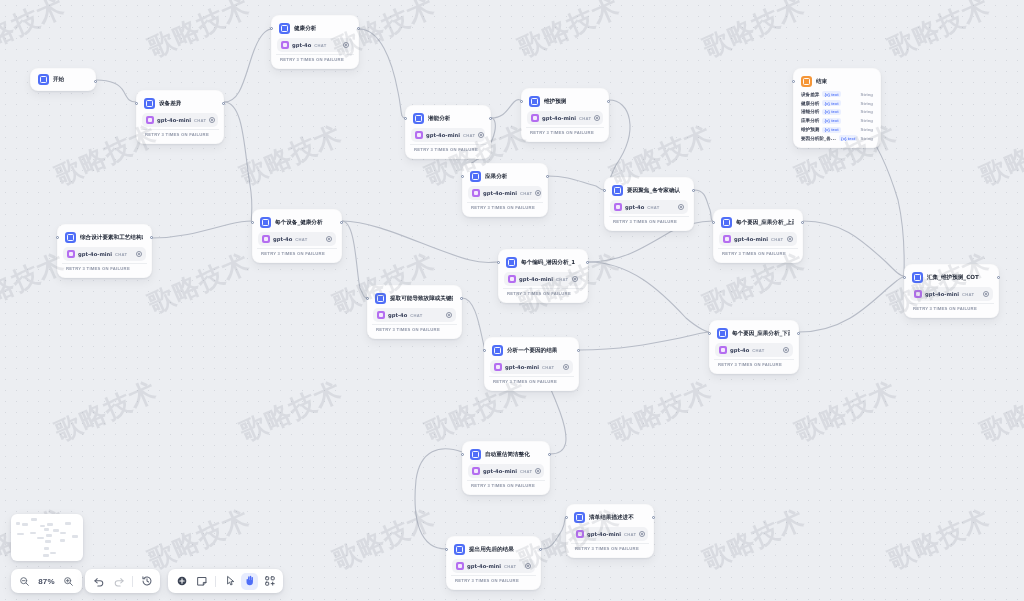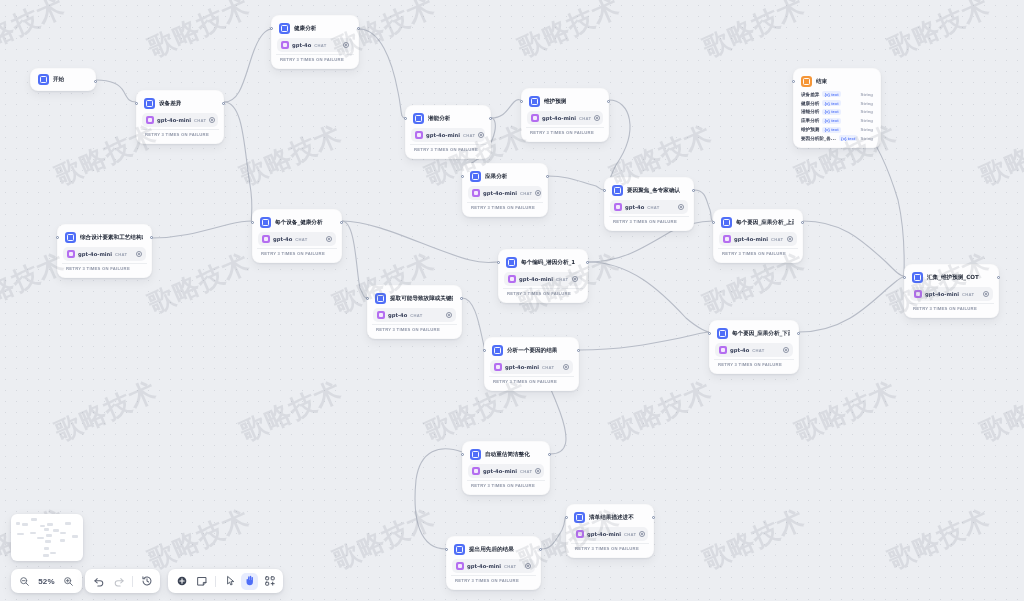--- a/index.html
+++ b/index.html
@@ -679,21 +679,21 @@
   </div>
 
   <div class="bar" id="zoombar">
     <div class="tbtn">
       <svg width="11" height="11" viewBox="0 0 20 20" fill="none" stroke="#6b7280" stroke-width="1.8" stroke-linecap="round">
         <circle cx="8.5" cy="8.5" r="5.5"></circle>
           <line x1="12.8" y1="12.8" x2="17" y2="17"></line>
           <line x1="6" y1="8.5" x2="11" y2="8.5"></line>
       </svg>
     </div>
-    <div class="zoomlabel">52%</div>
+    <div class="zoomlabel">87%</div>
     <div class="tbtn">
       <svg width="11" height="11" viewBox="0 0 20 20" fill="none" stroke="#6b7280" stroke-width="1.8" stroke-linecap="round">
         <circle cx="8.5" cy="8.5" r="5.5"></circle>
           <line x1="12.8" y1="12.8" x2="17" y2="17"></line>
           <line x1="6" y1="8.5" x2="11" y2="8.5"></line>
           <line x1="8.5" y1="6" x2="8.5" y2="11"></line>
       </svg>
     </div>
   </div>
 

